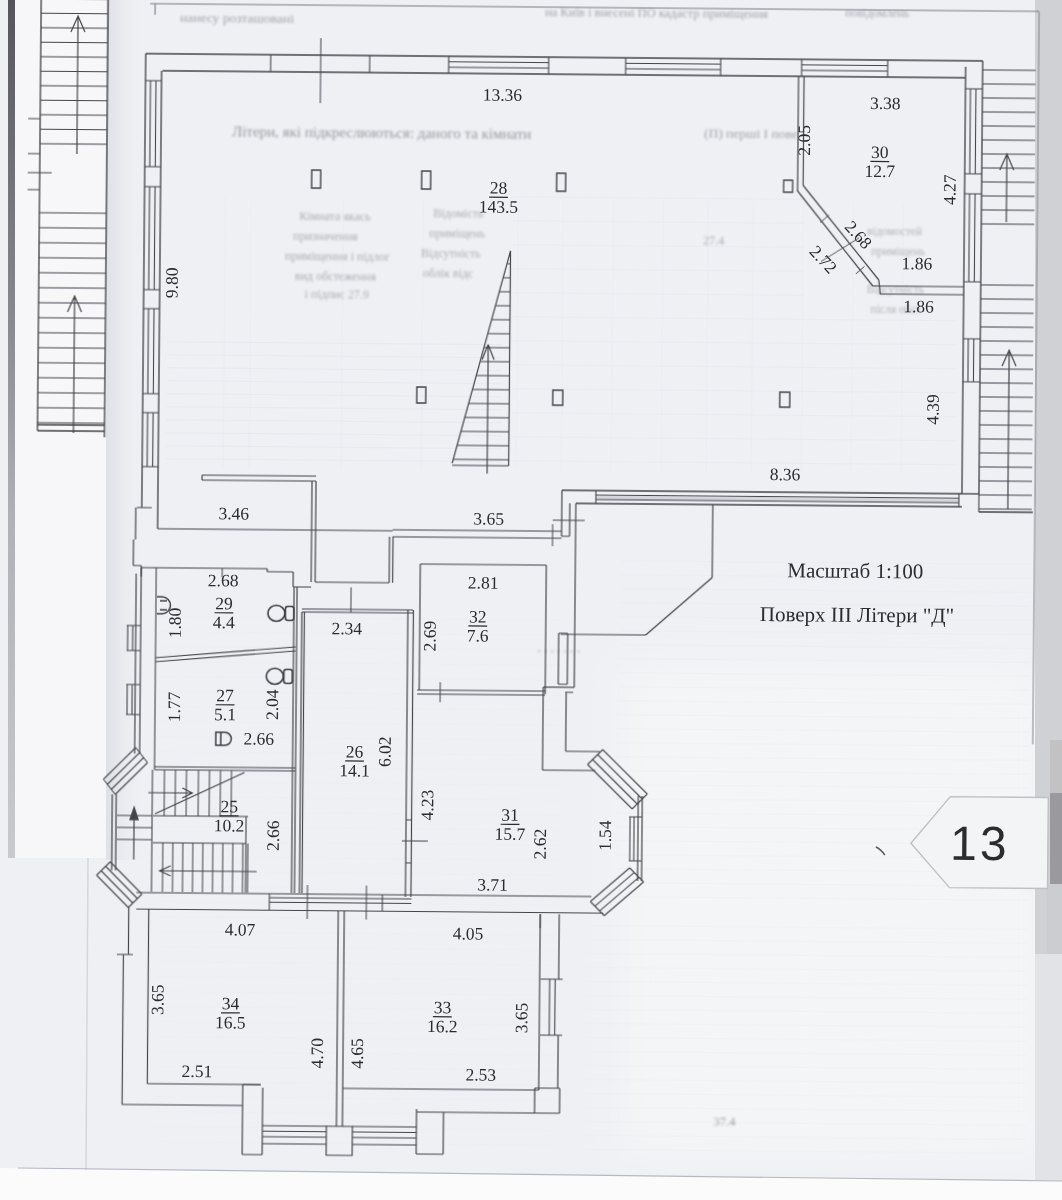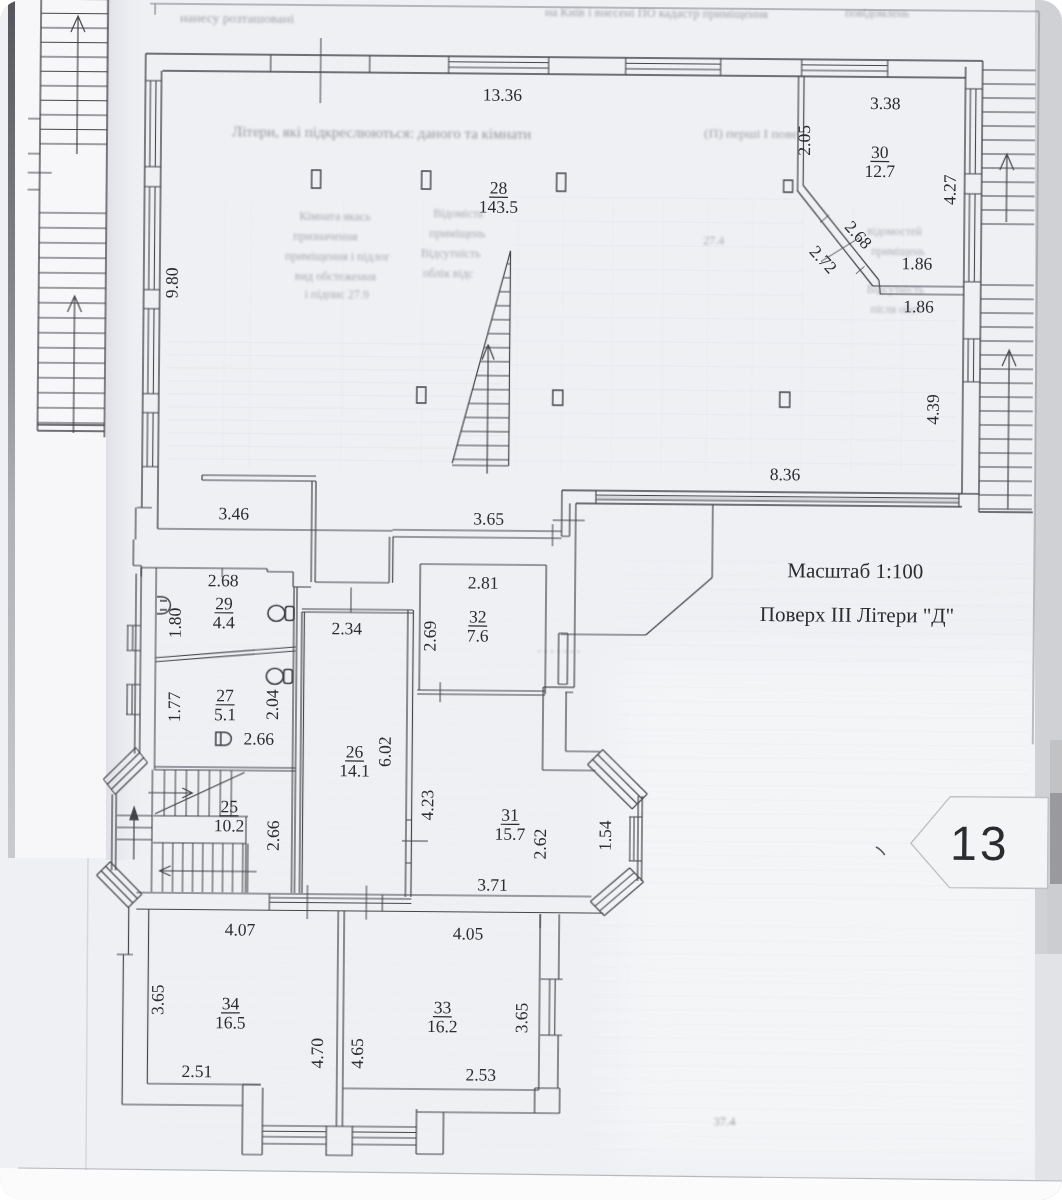--- a/index.html
+++ b/index.html
@@ -1,16 +1,16 @@
 <!DOCTYPE html>
 <html><head>
 <meta charset="utf-8">
 <style>
 html,body{margin:0;padding:0;background:#ffffff;}
-#page{position:relative;width:1062px;height:1200px;overflow:hidden;background:#e5e5e5;border-radius:22px;}
+#page{position:relative;width:1062px;height:1200px;overflow:hidden;background:#e5e5e5;}
 text{font-family:"Liberation Serif",serif;fill:#2b2b30;}
 .dim{font-size:17.5px;}
 .big{font-size:21px;}
 </style>
 </head>
 <body>
 <div id="page">
 <svg width="1062" height="1200" viewBox="0 0 1062 1200">
 <defs>
 <linearGradient id="leftedge" x1="0" y1="0" x2="0" y2="1">

